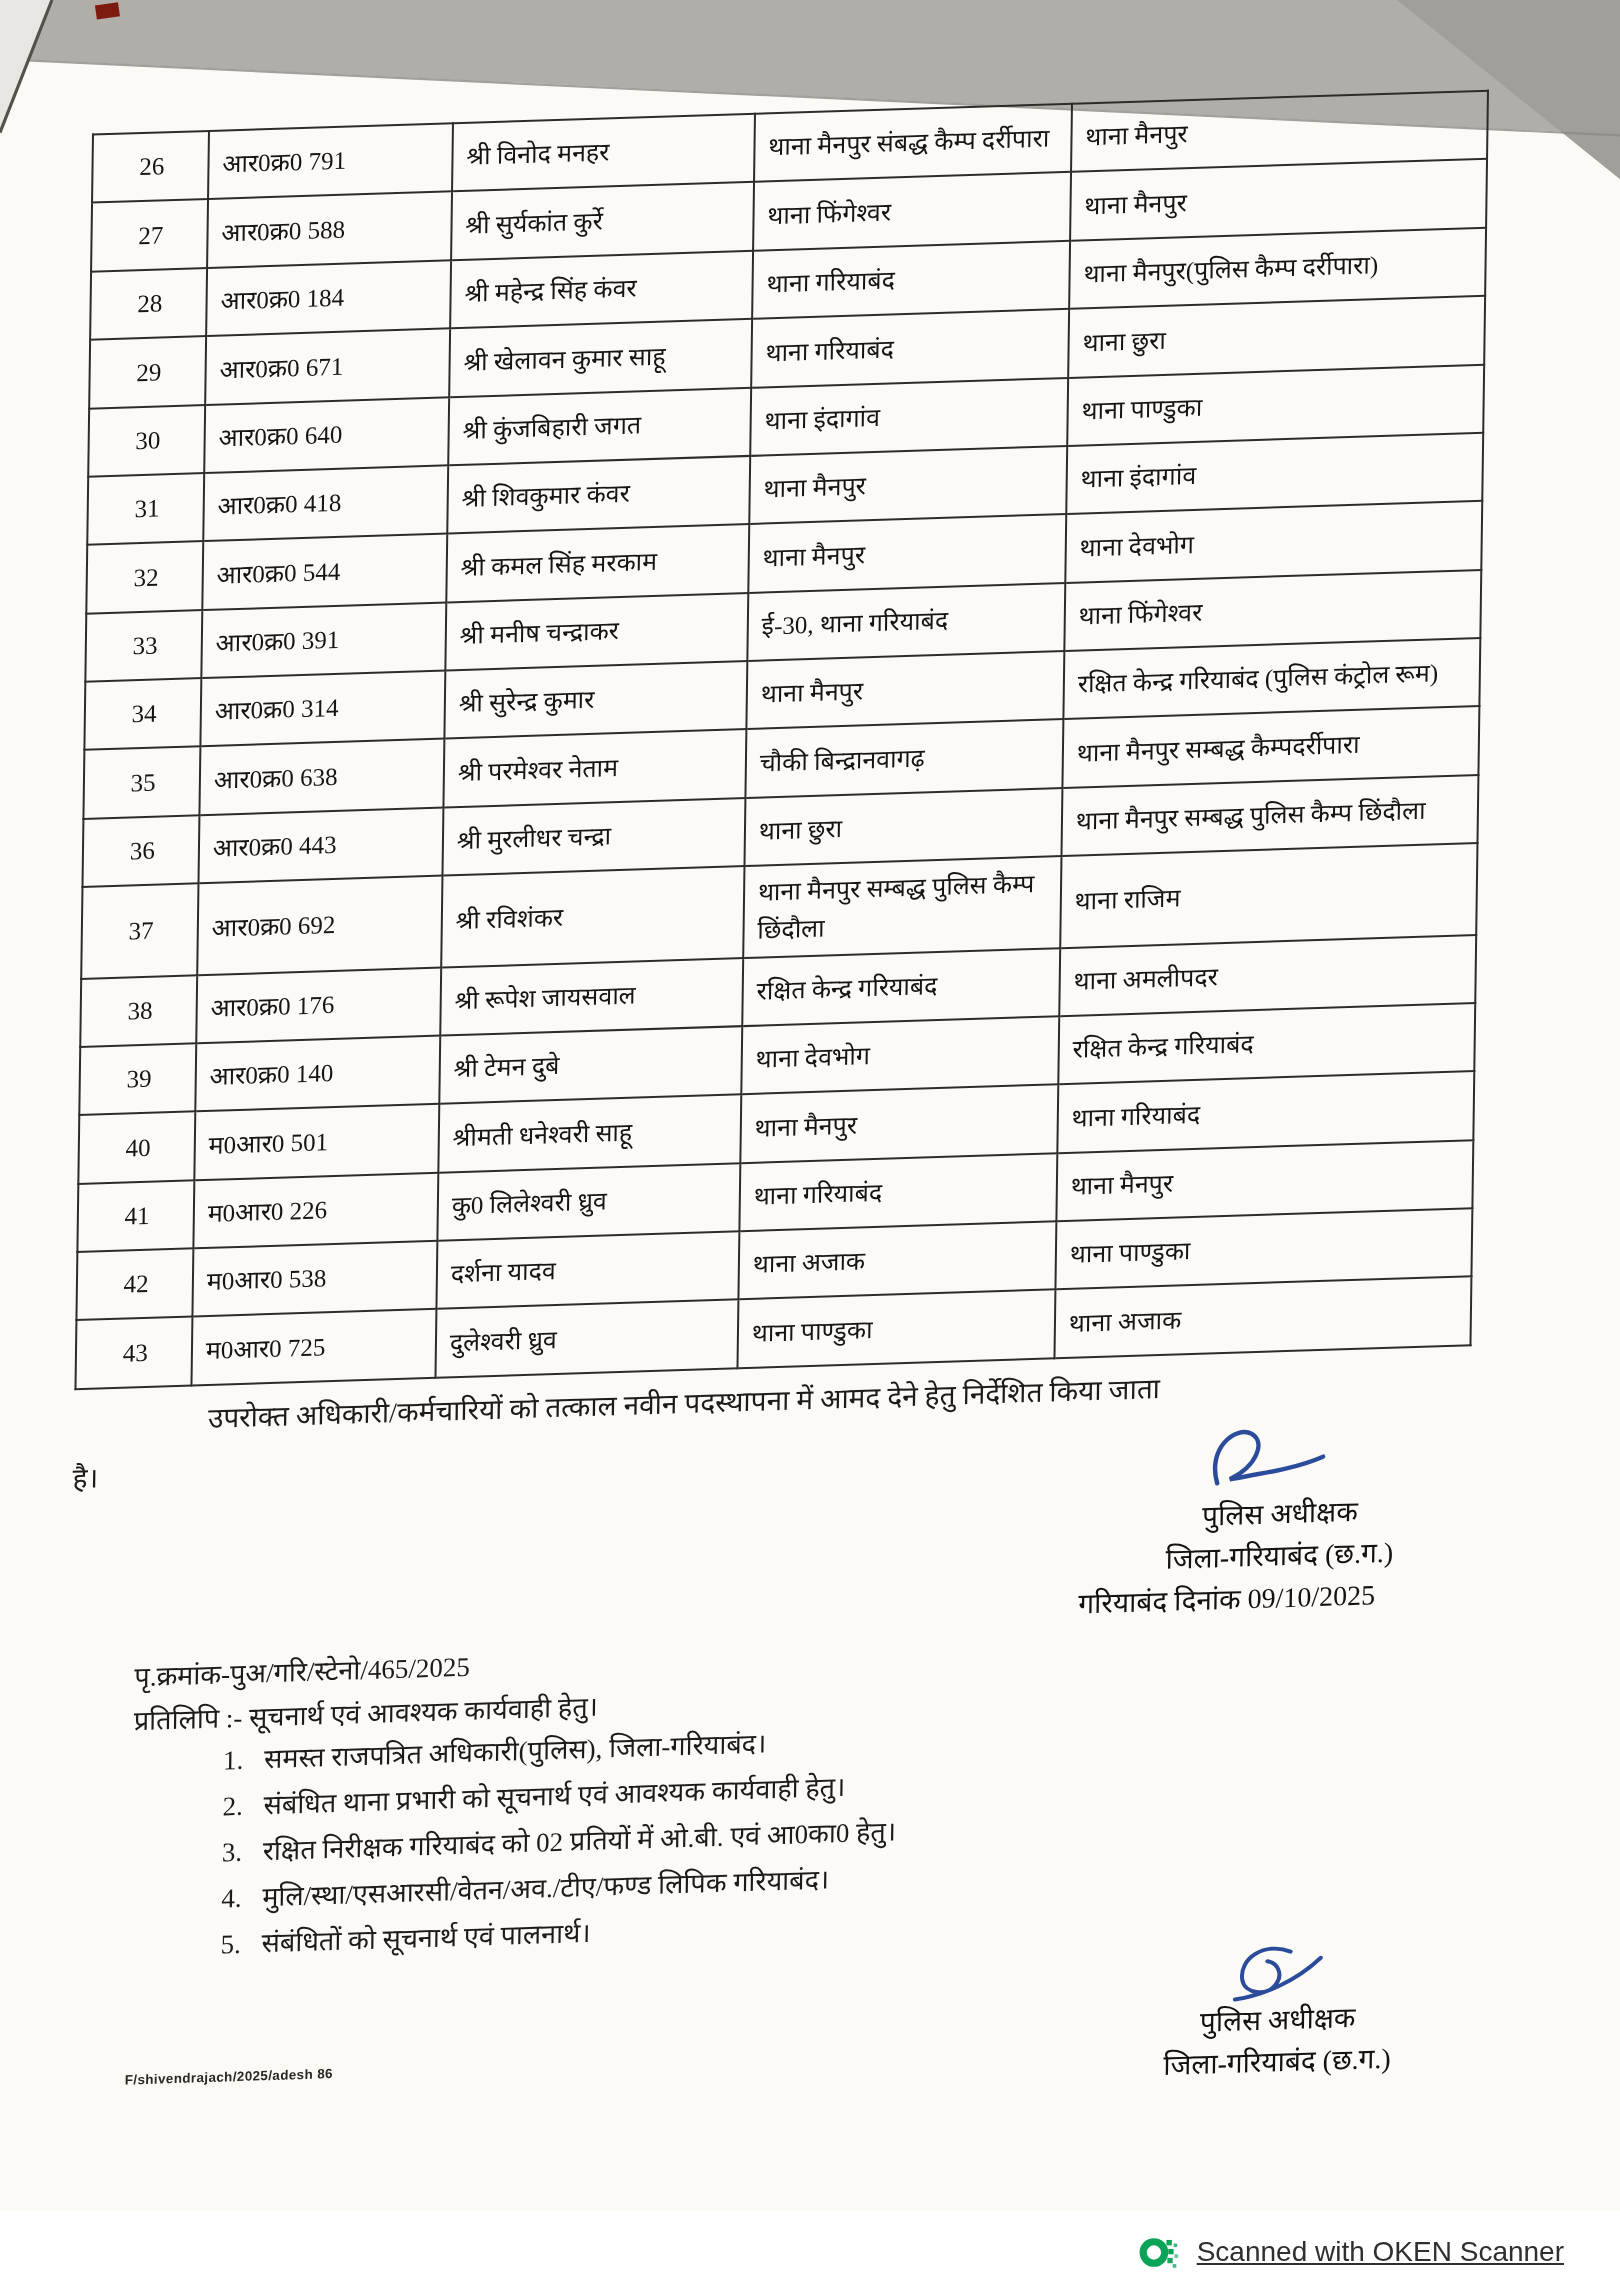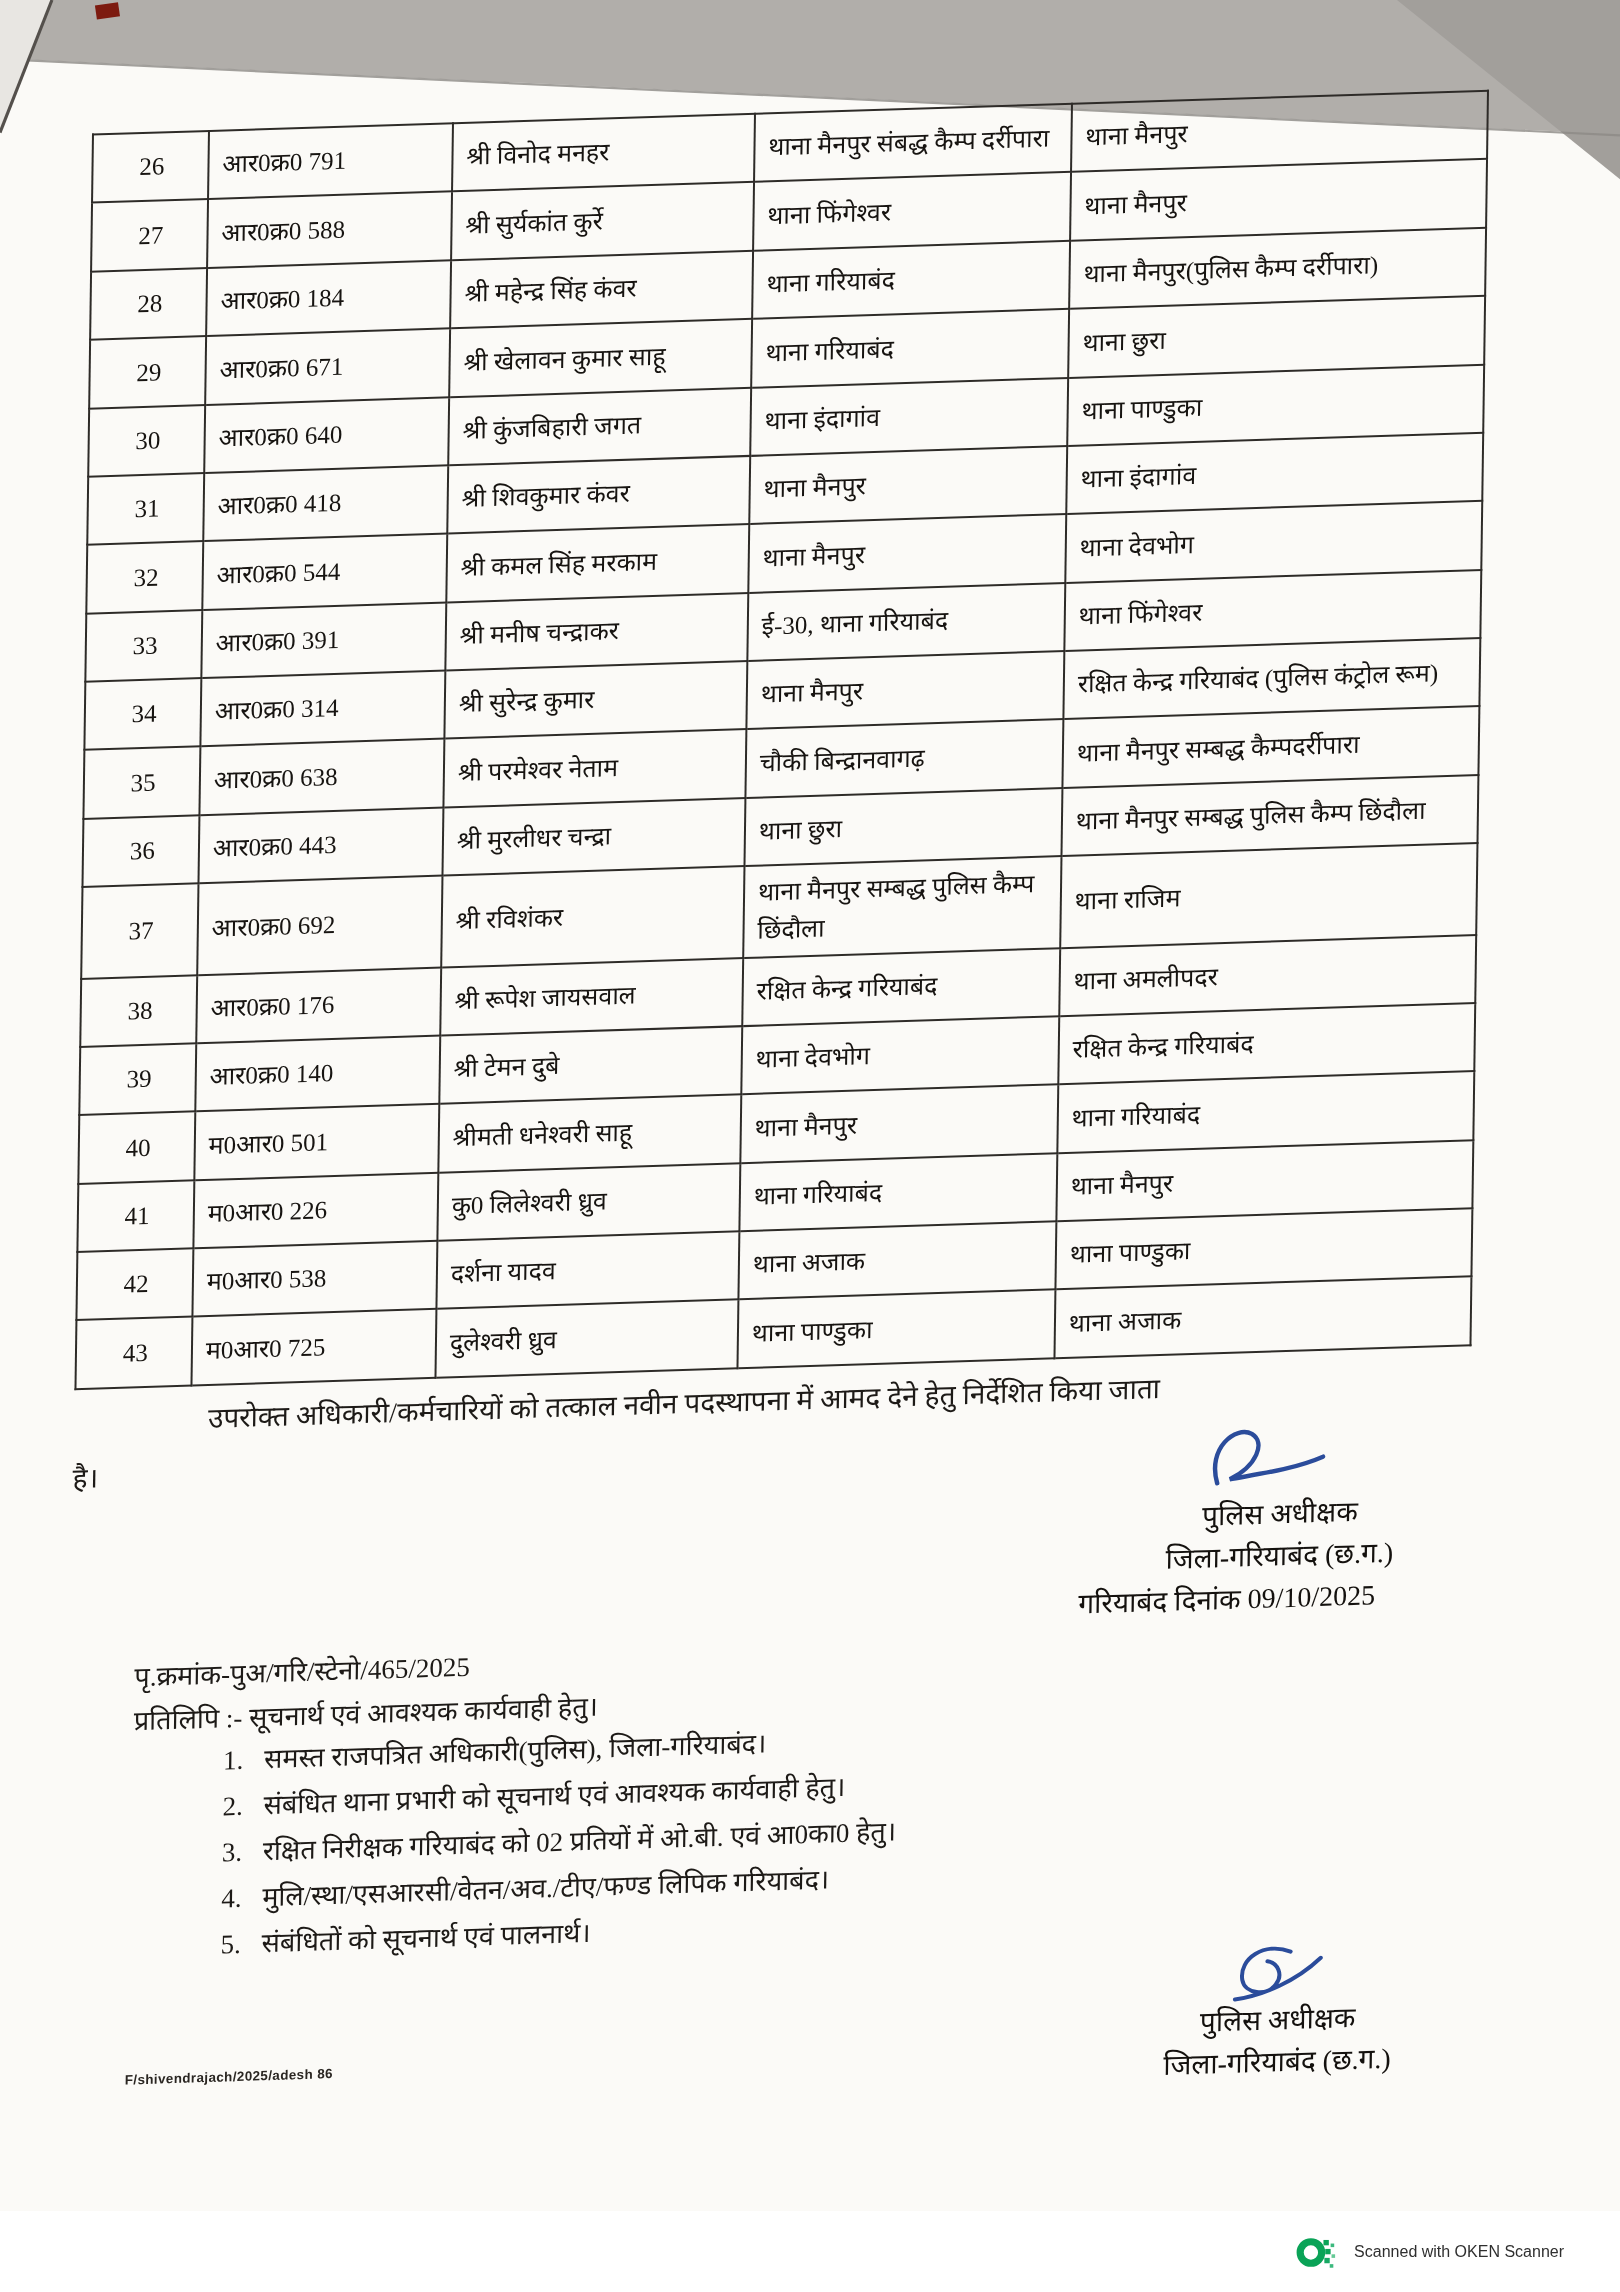--- a/index.html
+++ b/index.html
@@ -47,21 +47,21 @@
     font-weight:bold;font-size:13.4px;letter-spacing:0.4px;color:#2a2622;
     margin:-47px 0 0 73px;
   }
   
   .footer{
     position:absolute;left:0;bottom:0;width:1620px;height:82px;z-index:3;
     background:#ffffff;display:flex;align-items:center;justify-content:flex-end;
     gap:18px;box-sizing:border-box;padding-right:56px;
     font-family:"Liberation Sans","DejaVu Sans",sans-serif;
   }
-  .footer .ftext{font-size:16px;color:#2f2f2f;}
+  .footer .ftext{font-size:28px;color:#2f2f2f;text-decoration:underline;}
 </style>
 </head>
 <body>
 
 <div class="scan-top">
   <svg width="1620" height="215" viewBox="0 0 1809 240">
     <polygon points="0,0 1809,0 1809,150 0,65" fill="#b1aeaa"></polygon>
     <polygon points="1560,0 1809,0 1809,200" fill="#a29f9b"></polygon>
     <line x1="0" y1="66" x2="1809" y2="151" stroke="#8d8a86" stroke-width="2.5" opacity="0.8"></line>
     <polygon points="0,0 58,0 0,148" fill="#e8e6e2"></polygon>

